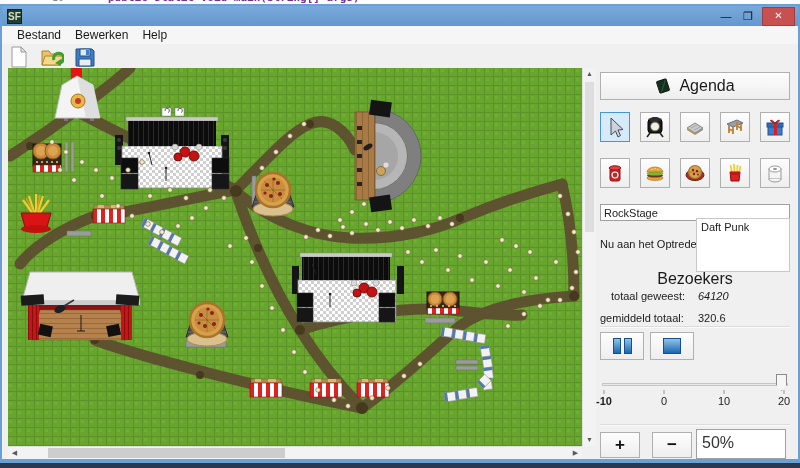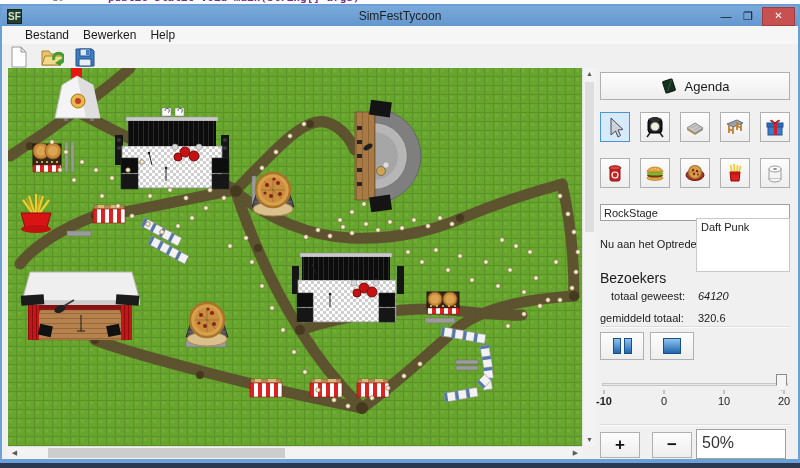--- a/index.html
+++ b/index.html
@@ -19,21 +19,21 @@
   .titlebar{position:absolute;top:0;left:0;right:0;height:20px;background:linear-gradient(#7aaadb,#6397cf);}
   .sf-icon{position:absolute;left:5px;top:3px;width:13px;height:13px;background:#243d2e;border:1px solid #15241b;
     color:#cfe0c8;font-size:10px;font-weight:bold;text-align:center;line-height:13px;}
   .title{position:absolute;left:0;right:0;top:3px;text-align:center;font-size:12px;color:#1f1f1f;}
   .win-controls{position:absolute;right:3px;top:1px;height:18px;display:flex;align-items:center;}
   .btn-min,.btn-max{width:22px;text-align:center;font-size:11px;color:#111;}
   .btn-close{width:31px;height:17px;margin-left:3px;background:#c75050;border:1px solid #a33c3c;color:#fff;
     text-align:center;font-size:10px;line-height:16px;}
 
   .menubar{position:absolute;top:20px;left:0;right:0;height:18px;background:#f6f6f6;border-bottom:1px solid #e3e3e3;
-    display:flex;align-items:center;padding-left:16px;font-size:12px;color:#1a1a1a;}
+    display:flex;align-items:center;padding-left:8px;font-size:12px;color:#1a1a1a;}
   .menu-item{padding:0 7px;}
 
   .toolbar{position:absolute;top:38px;left:0;right:0;height:25px;background:#f0f0f0;
     display:flex;align-items:center;gap:9px;padding-left:5px;}
   .tb-btn{width:24px;height:24px;display:flex;align-items:center;justify-content:center;}
 
   .canvas-wrap{position:absolute;left:6px;top:62px;width:588px;height:391px;background:#f0f0f0;}
   .map{position:absolute;left:0;top:0;width:574px;height:378px;display:block;}
   .vsb{position:absolute;right:0;top:0;width:14px;height:378px;background:#f3f3f3;border-left:1px solid #e0e0e0;box-sizing:border-box;}
   .hsb{position:absolute;left:0;bottom:0;width:574px;height:13px;background:#f3f3f3;border-top:1px solid #e0e0e0;box-sizing:border-box;}
@@ -41,29 +41,29 @@
   .vsb .up{top:0;}
   .vsb .down{bottom:0;}
   .hsb .left{left:0;top:0;}
   .hsb .right{right:0;top:0;}
   .hsb .thumb{position:absolute;left:40px;top:1px;width:237px;height:10px;background:#cdcdcd;}
   .vsb .thumb{position:absolute;left:2px;top:14px;width:9px;height:150px;background:#dedede;}
   .sb-corner{position:absolute;right:0;bottom:0;width:14px;height:13px;background:#f0f0f0;}
 
   .panel{position:absolute;left:598px;top:62px;width:192px;height:391px;font-size:11px;color:#1a1a1a;}
   .w-btn{background:linear-gradient(#fdfdfd,#eeeeee);border:1px solid #b0b0b0;box-sizing:border-box;}
-  .agenda{position:absolute;top:4px;left:0;width:190px;height:28px;display:flex;align-items:center;justify-content:center;gap:8px;font-size:13px;}
+  .agenda{position:absolute;top:4px;left:0;width:190px;height:28px;display:flex;align-items:center;justify-content:center;gap:8px;font-size:16px;}
   .tool{position:absolute;width:30px;height:30px;display:flex;align-items:center;justify-content:center;}
   .tool.selected{background:#d6ebfa;border-color:#4a94d4;}
   .name-field{position:absolute;top:136px;left:0;width:190px;height:17px;box-sizing:border-box;background:#fff;
     border:1px solid #a0a0a0;font-size:11px;padding:1px 3px;color:#222;font-family:"Liberation Sans",sans-serif;}
   .perform-box{position:absolute;left:96px;top:150px;width:94px;height:54px;background:#fff;border:1px solid #c8c8c8;
     box-sizing:border-box;padding:2px 4px;font-size:11px;}
   .perform-label{position:absolute;left:0px;top:170px;font-size:11px;}
-  .visitors-header{position:absolute;top:202px;left:0;width:190px;font-size:14px;}
+  .visitors-header{position:absolute;top:202px;left:0;width:190px;text-align:center;font-size:16px;}
   .stat-label{position:absolute;left:0;font-size:11px;}
   .stat-value{position:absolute;left:98px;font-size:11px;}
   .divider{position:absolute;left:0;width:190px;height:1px;background:#dcdcdc;border-bottom:1px solid #fbfbfb;}
   .transport{position:absolute;width:44px;height:28px;display:flex;align-items:center;justify-content:center;gap:3px;}
   .pbar{width:6px;height:14px;background:linear-gradient(#8ec4ec,#1f66ad);border:1px solid #174f88;}
   .sq{width:16px;height:14px;background:linear-gradient(#8ec4ec,#1f66ad);border:1px solid #174f88;}
   .clock{position:absolute;left:102px;top:262px;width:88px;height:30px;background:#fff;border:1px solid #a0a0a0;
     box-sizing:border-box;font-size:11px;padding:4px 5px;}
   .slider-track{position:absolute;left:2px;top:315px;width:186px;height:3px;background:#e8e8e8;border:1px solid #c6c6c6;box-sizing:border-box;}
   .slider-thumb{position:absolute;left:176px;top:306px;width:11px;height:17px;background:#f5f5f5;border:1px solid #8a8a8a;
@@ -80,21 +80,20 @@
 
 <div class="ide-strip">
   <span class="lineno">10</span>
   <span class="code">public static void main(String[] args)</span>
 </div>
 
 <div class="window">
 
   <div class="titlebar">
     <div class="sf-icon">SF</div>
-    <div class="title">SimFestTycoon</div>
     <div class="win-controls">
       <div class="btn-min">—</div>
       <div class="btn-max">❐</div>
       <div class="btn-close">✕</div>
     </div>
   </div>
 
   <div class="menubar">
     <span class="menu-item">Bestand</span>
     <span class="menu-item">Bewerken</span>

